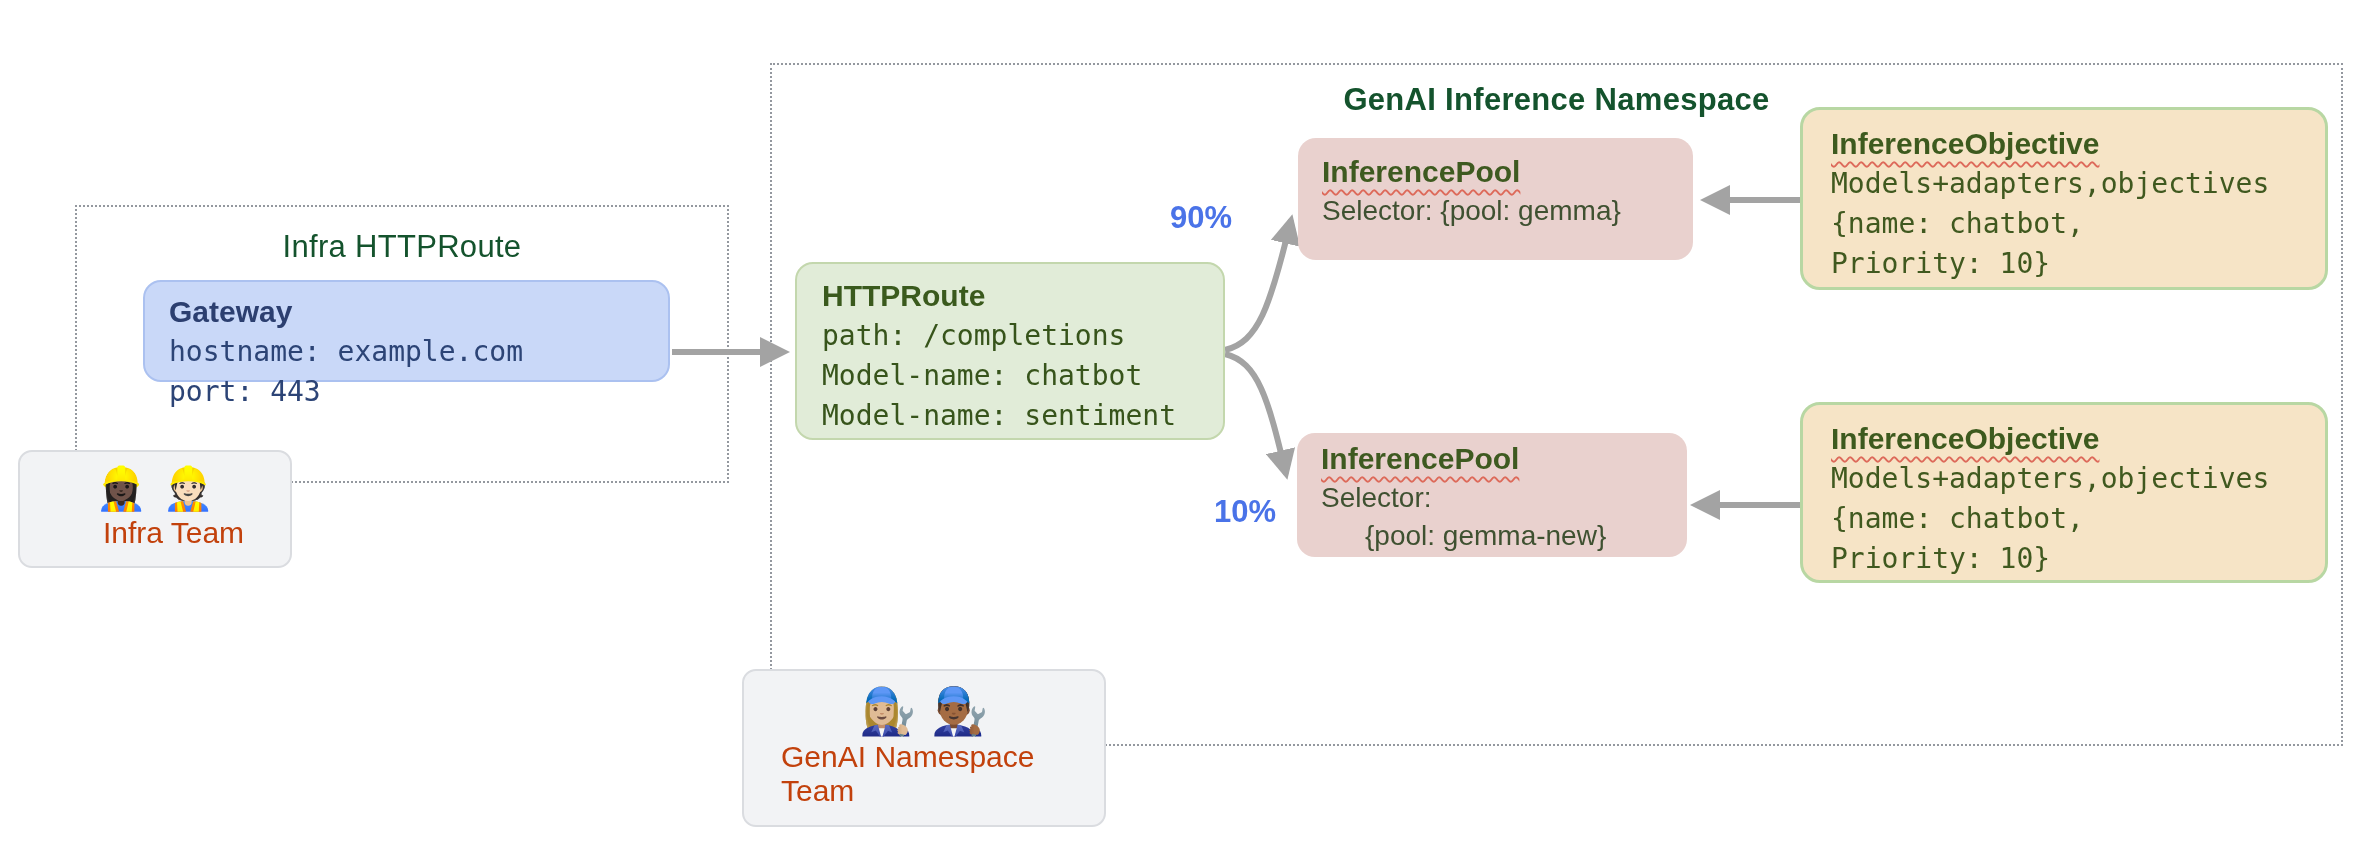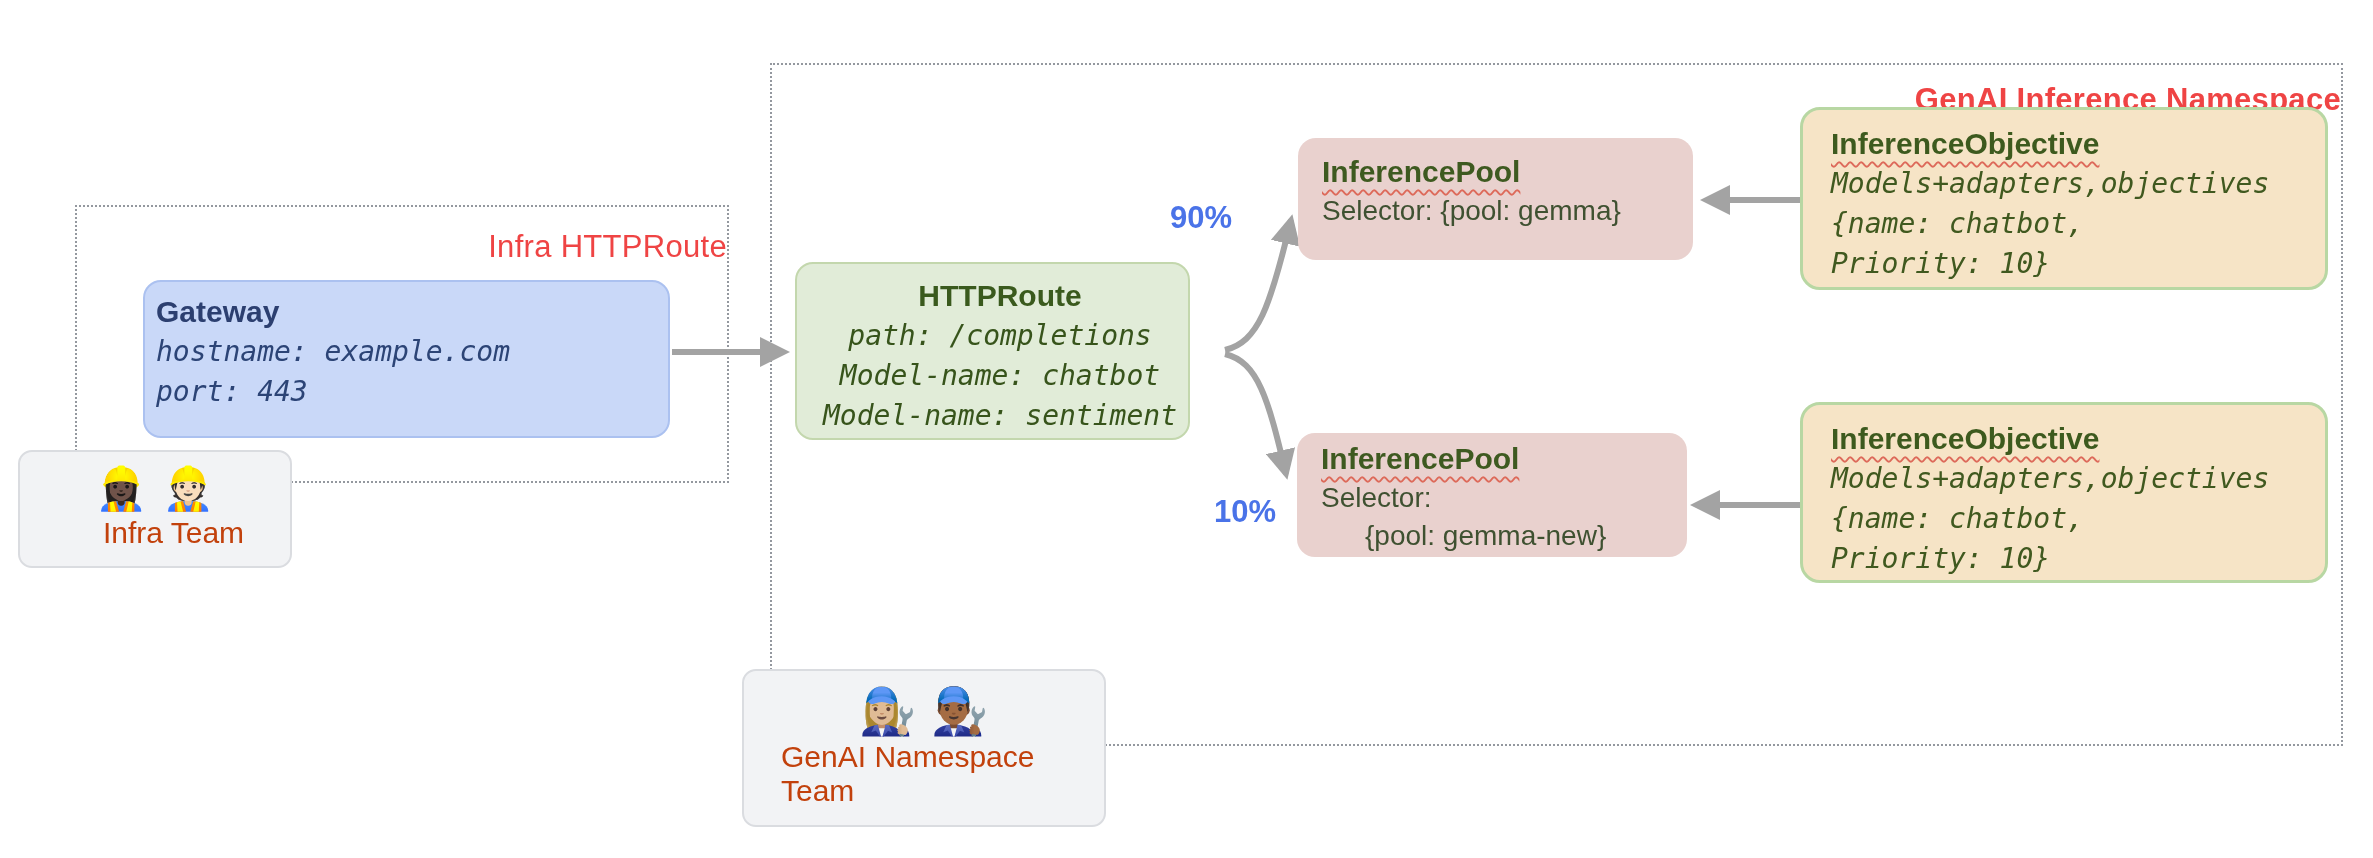--- a/index.html
+++ b/index.html
@@ -8,43 +8,43 @@
   .canvas {
     position:relative; width:2373px; height:858px; background:#ffffff; overflow:hidden;
   }
   
   .namespace {
     position:absolute; border:2px dotted #94989f; background:transparent; z-index:1;
   }
   .ns-infra { left:75px; top:205px; width:654px; height:278px; }
   .ns-genai { left:770px; top:63px; width:1573px; height:683px; }
   .ns-label {
-    position:absolute; left:0; right:0; text-align:right;
-    font-size:31px; color:#ef4444; letter-spacing:0.3px;
+    position:absolute; left:0; right:0; text-align:center;
+    font-size:31px; color:#14532d; letter-spacing:0.3px;
   }
   .ns-infra .ns-label { top:22px; font-weight:400; }
   .ns-genai .ns-label { top:17px; font-weight:700; }
   
   .node { position:absolute; border-radius:18px; z-index:3; }
   .node .title { display:inline-block; font-size:30px; font-weight:700; line-height:40px; }
   .node .line { display:block; font-size:28px; line-height:40px; white-space:pre; }
-  .mono { font-family:"DejaVu Sans Mono","Liberation Mono",monospace;font-style:italic; }
+  .mono { font-family:"DejaVu Sans Mono","Liberation Mono",monospace; }
   .squiggle {
     text-decoration-line:underline; text-decoration-style:wavy;
     text-decoration-color:#dd6a5a; text-decoration-thickness:2px; text-underline-offset:7px;
   }
   .gateway {
-    left:143px; top:280px; width:527px; height:158px;
-    background:#c9d8f8; border:2px solid #abc1f0; padding:10px 10px 10px 11px;
+    left:143px; top:280px; width:527px; height:102px;
+    background:#c9d8f8; border:2px solid #abc1f0; padding:10px 10px 10px 24px;
   }
   .gateway .title { color:#2c3f70; }
   .gateway .line  { color:#2c4476; }
   .httproute {
-    left:795px; top:262px; width:395px; height:178px;
-    background:#e1ecd8; border:2px solid #c3d7ad; padding:12px 10px 10px 25px;text-align:center;
+    left:795px; top:262px; width:430px; height:178px;
+    background:#e1ecd8; border:2px solid #c3d7ad; padding:12px 10px 10px 25px;
   }
   .httproute .title { color:#3a5a1d; }
   .httproute .line  { color:#37541b; }
   .pool {
     background:#e9d1ce; border:none; padding:14px 10px 10px 24px;
   }
   .pool-top    { left:1298px; top:138px; width:395px; height:122px; }
   .pool-bottom { left:1297px; top:433px; width:390px; height:124px; padding-top:6px; }
   .pool .title { color:#3e5a20; }
   .pool .line  { color:#3f5131; line-height:38px; }

